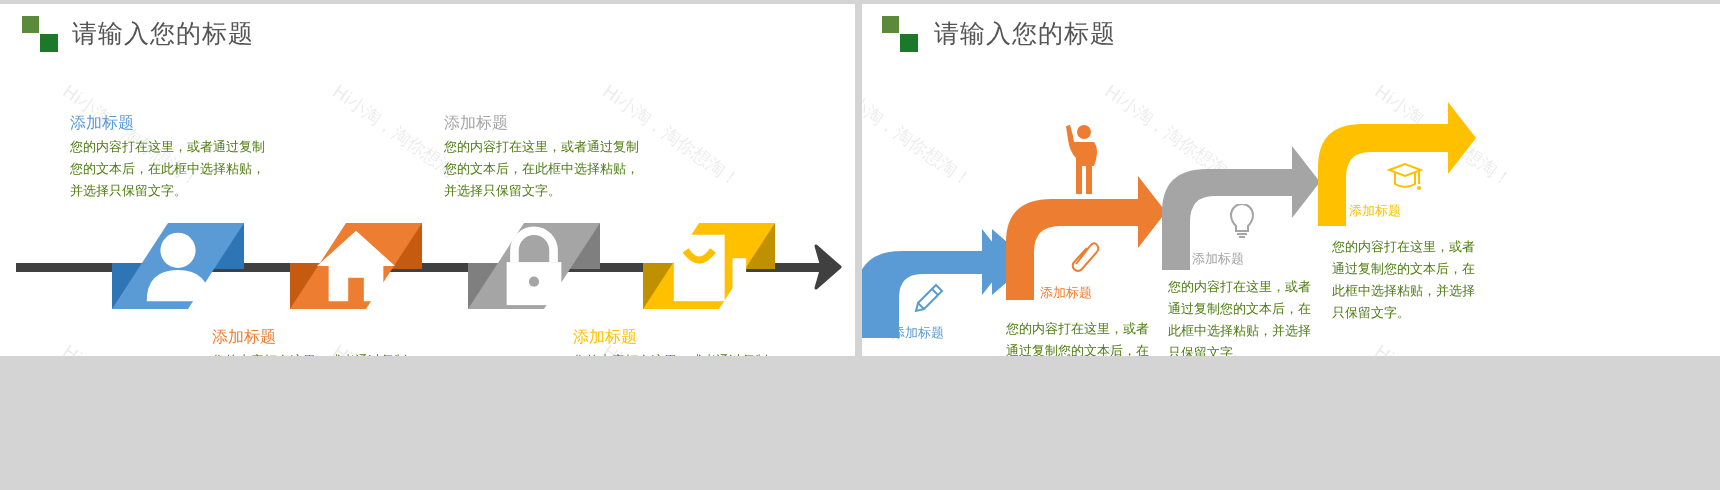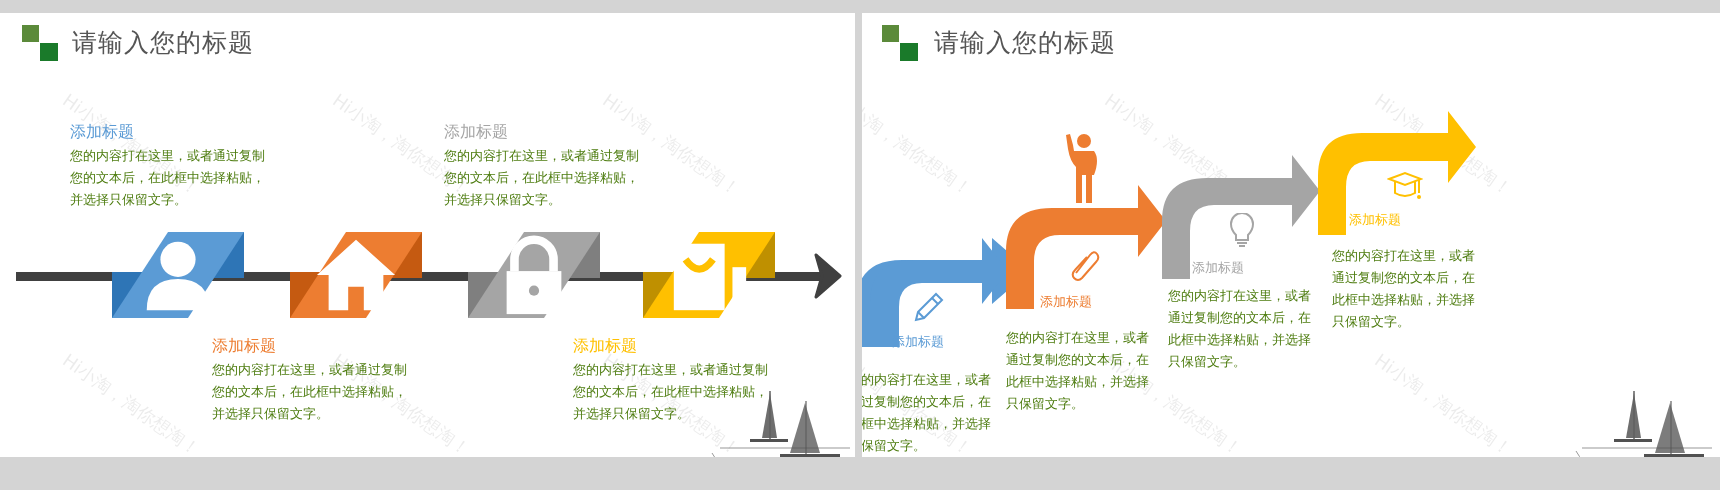--- a/index.html
+++ b/index.html
@@ -1,18 +1,18 @@
 <!DOCTYPE html>
 <html><head>
 <meta charset="utf-8">
 <style>
   * { box-sizing: border-box; margin: 0; padding: 0; }
   html, body { width: 1720px; height: 490px; overflow: hidden; background: #d4d4d4; }
   body { position: relative; font-family: "DejaVu Serif", "Liberation Serif", serif; }
-  .slide { position: absolute; top: 13px; height: 444px; background: #ffffff; overflow: hidden; padding-left: 12px; }
+  .slide { position: absolute; top: 4px; height: 352px; background: #ffffff; overflow: hidden; padding-left: 12px; }
   #slide1 { left: 0; width: 855px; }
   #slide2 { left: 862px; width: 858px; }
 
   .logo { position: absolute; left: 22px; top: 12px; width: 36px; height: 36px; }
   .logo .sq1 { position: absolute; left: 0; top: 0; width: 17px; height: 17px; background: #5b8a3a; }
   .logo .sq2 { position: absolute; left: 18px; top: 18px; width: 18px; height: 18px; background: #1a7a2a; }
   .title { position: absolute; left: 72px; top: 13px; font-family: "DejaVu Sans", sans-serif; font-size: 25px; color: #555; letter-spacing: 1px; }
 
   .wm { position: absolute; font-family: "DejaVu Sans", sans-serif; font-size: 18px; color: rgba(0,0,0,0.08); transform: rotate(35deg); white-space: nowrap; pointer-events: none; }
 

